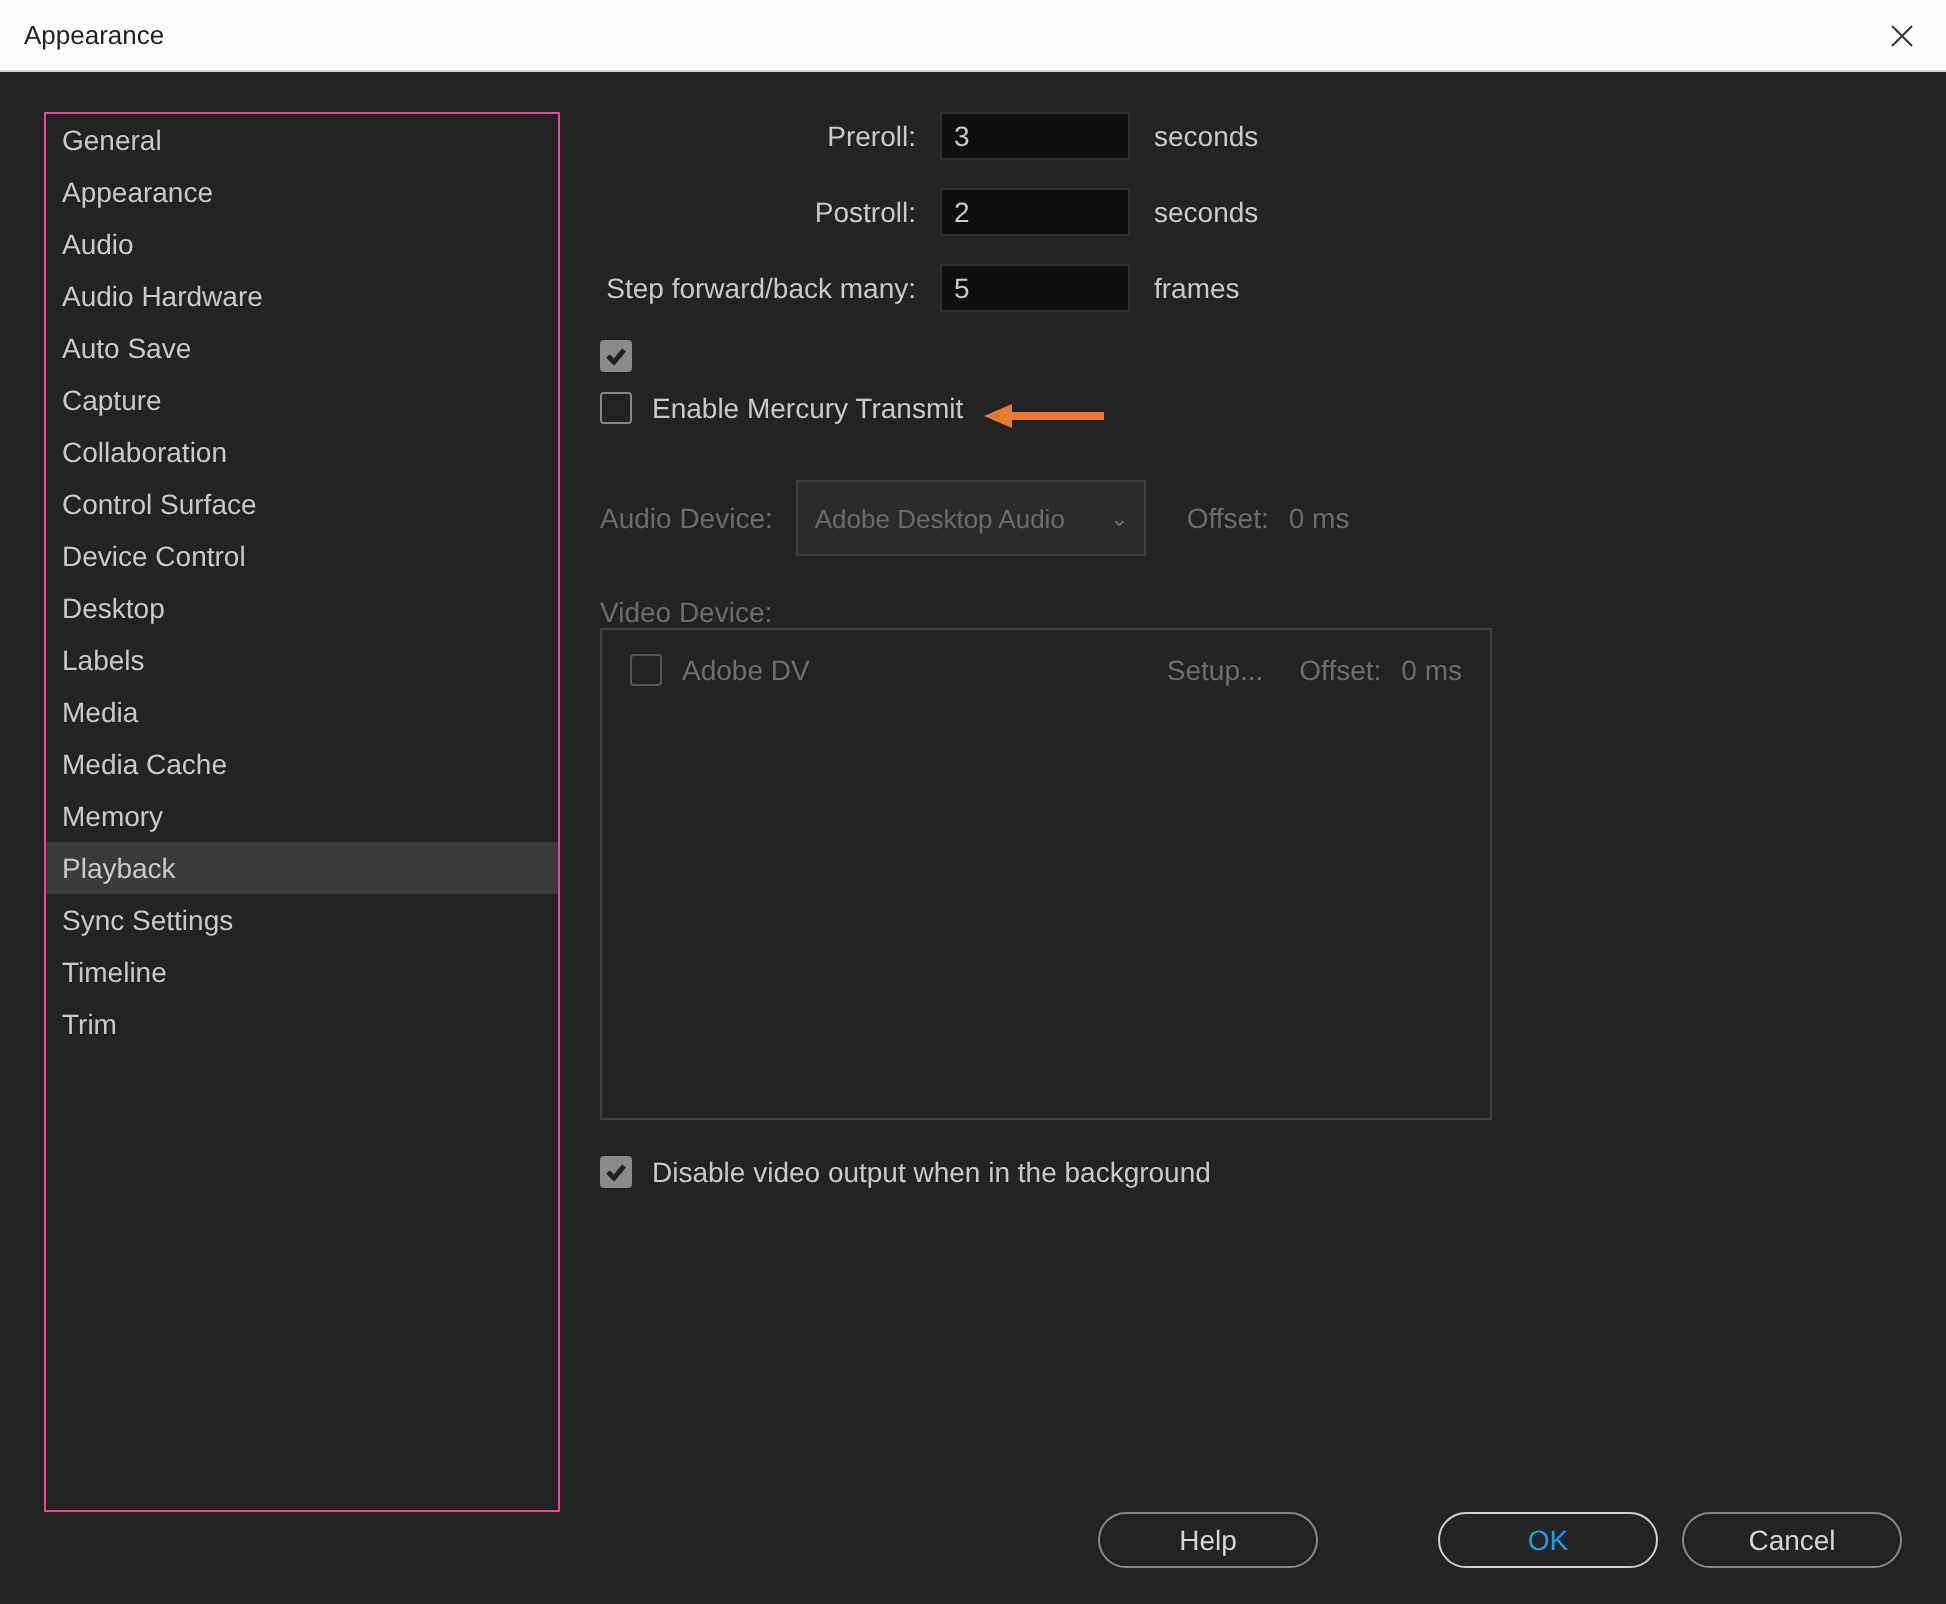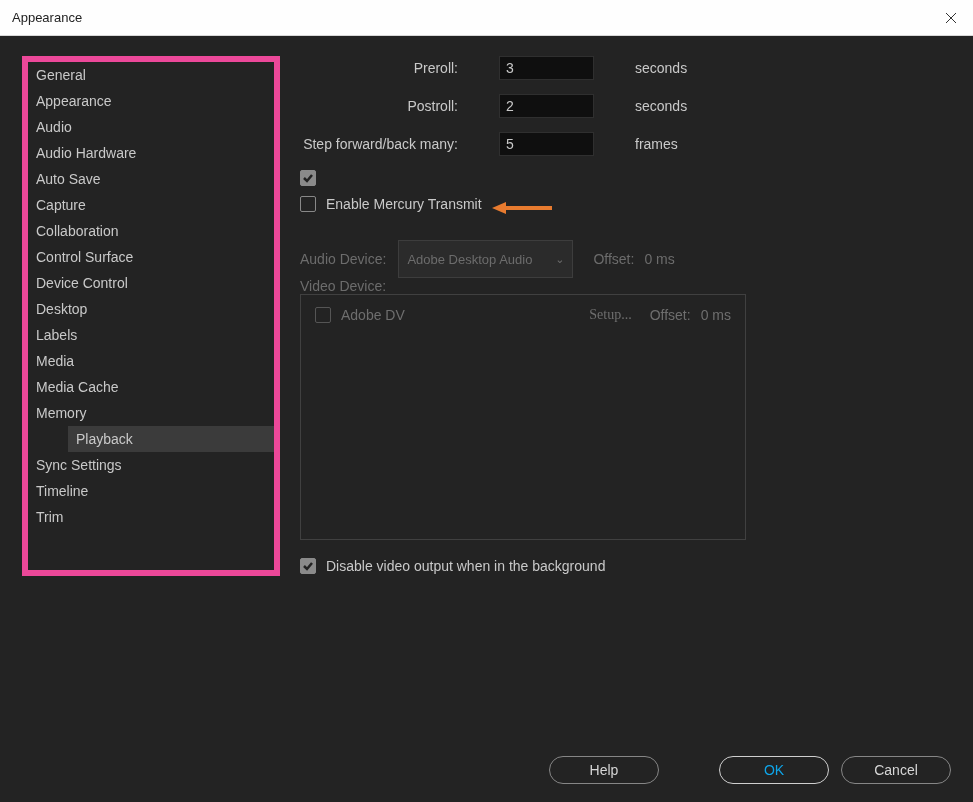--- a/index.html
+++ b/index.html
@@ -13,34 +13,34 @@
   .titlebar .title { color: #222; font-size: 13px; }
   .titlebar .close-btn { width: 20px; height: 20px; display:flex; align-items:center; justify-content:center; cursor:pointer;}
   .titlebar .close-btn svg { stroke:#333; }
 
   .content {
     position: absolute; left: 0; right:0; top:36px; bottom:0;
     background: #232323; color:#c9c9c9;
   }
 
   .sidebar {
-    position:absolute; top:20px; left:22px; width:258px; height:520px;
-    border:6px solid #ec4899;
+    position:absolute; top:20px; left:22px; width:258px; height:700px;
+    border:1px solid #ec4899;
   }
   .sidebar .item {
     padding: 5px 8px; font-size:14px; color:#c9c9c9; cursor:pointer;
   }
-  .sidebar .item.selected { background:#3b3b3b;margin-left:40px; }
+  .sidebar .item.selected { background:#3b3b3b; }
 
   .main {
     position:absolute; left:300px; right:20px; top:20px;
     font-size:14px; color:#c9c9c9;
   }
 
-  .form-row { display:flex; align-items:center; margin-bottom:14px;gap:29px; }
+  .form-row { display:flex; align-items:center; margin-bottom:14px; }
   .form-label { width:158px; text-align:right; margin-right:12px; }
   .form-input {
     width:95px; height:24px; background:#0f0f0f; border:1px solid #2f2f2f;
     color:#c9c9c9; padding:0 6px; font-size:14px;
   }
   .form-suffix { margin-left:12px; }
 
   .check-row { display:flex; align-items:center; margin-bottom:10px; position:relative;}
   .checkbox {
     width:16px; height:16px; border:1px solid #888; border-radius:2px;
@@ -49,39 +49,39 @@
   }
   .checkbox.checked { background:#8a8a8a; border-color:#8a8a8a;}
   .checkbox.checked svg { display:block; }
   .checkbox svg { display:none; stroke:#222; stroke-width:2.5; fill:none; }
   .check-label { color:#c9c9c9; }
 
   .arrow-annot {
     position:absolute; left:192px; top:4px; pointer-events:none;
   }
 
-  .disabled-row { color:#6c6c6c; display:flex; align-items:center; margin-top:28px; margin-bottom:0;}
+  .disabled-row { color:#6c6c6c; display:flex; align-items:center; margin-top:28px; margin-bottom:20px;}
   .disabled-label { margin-right:12px; }
   .dropdown {
     width:175px; height:26px; border:1px solid #3d3d3d; background:#2b2b2b;
     color:#6c6c6c; display:flex; align-items:center; justify-content:space-between;
     padding:18px 8px; position:relative; font-size:13px;
   }
   .dropdown .chev { font-size:11px;}
   .offset-lbl { margin-left:20px; margin-right:10px; }
   .offset-val { color:#6c6c6c; }
 
   .video-lbl { color:#6c6c6c; }
   .video-box {
     border:1px solid #404040; height:246px; width:446px; padding:12px 14px;
     color:#6e6e6e; font-size:14px;
   }
   .video-row { display:flex; align-items:center; }
   .vr-name { flex:1; }
-  .vr-setup { margin-right:18px;font-family:Liberation Serif, serif; }
+  .vr-setup { margin-right:18px; }
   .vr-offset-lbl { margin-right:10px; }
   .vr-offset-val {}
   .video-box .checkbox { border-color:#555;}
 
   .bottom-check { margin-top:18px; }
 
   .footer {
     position:absolute; right:22px; bottom:18px; display:flex; gap:12px;
   }
   .btn {

